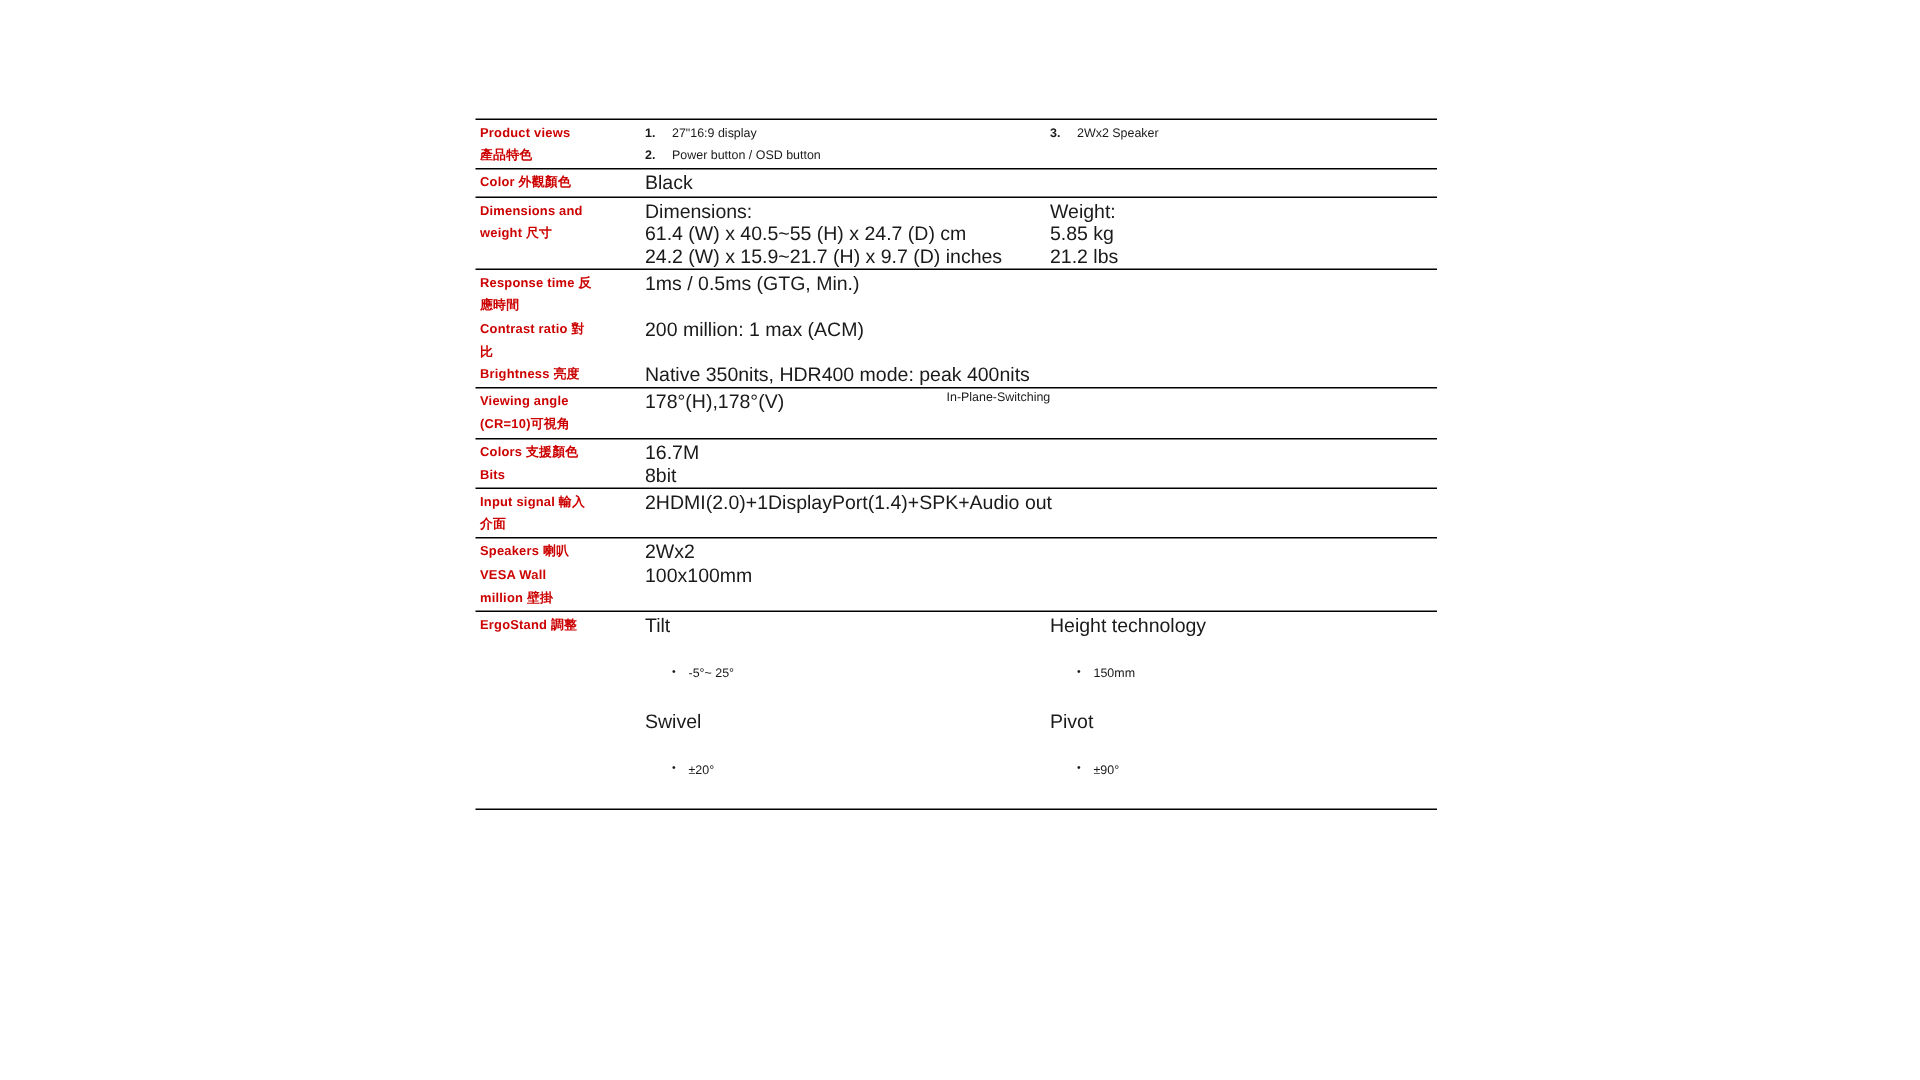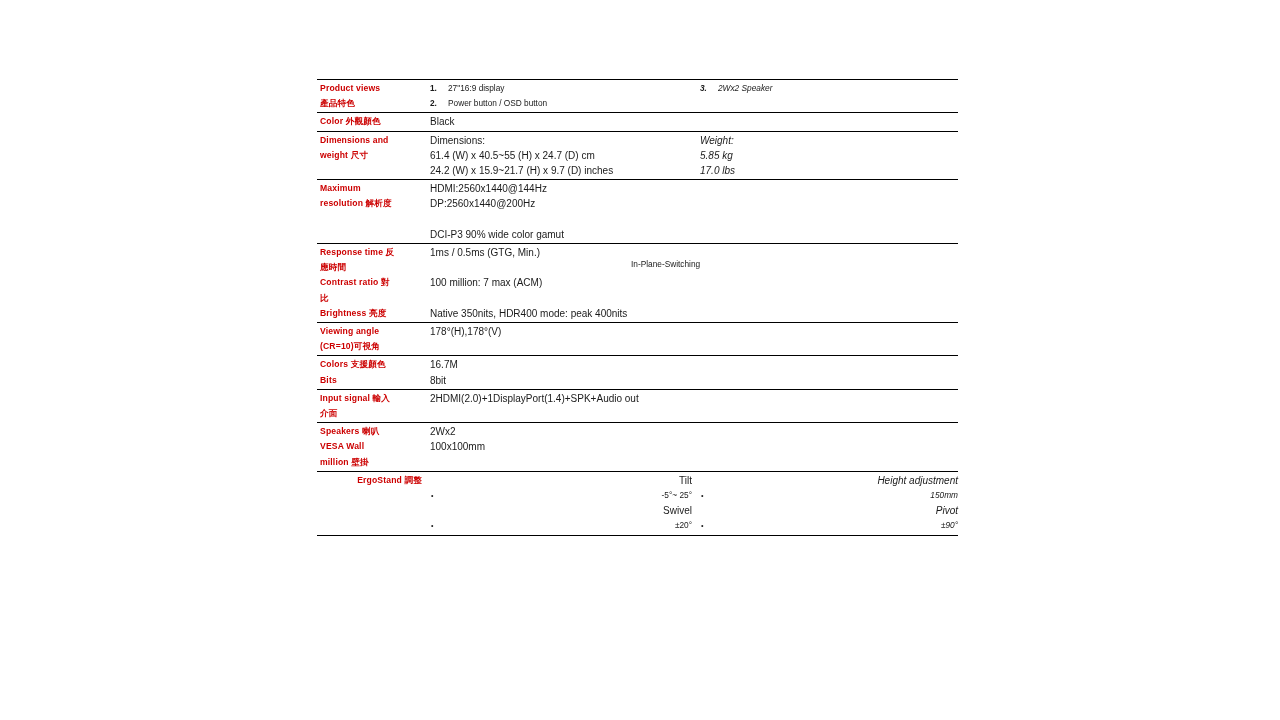--- a/index.html
+++ b/index.html
@@ -34,21 +34,20 @@
   }
   
   tr.sep > td {
     border-top: 1.3px solid #000000;
   }
   tr.first > td {
     border-top: 1.3px solid #000000;
   }
   tr.last-line > td {
     border-bottom: 1.3px solid #000000;
-    text-align: right;
   }
   td.label {
     width: 105px;
     color: #CC0000;
     font-weight: bold;
     font-size: 8.6px;
     line-height: 15.2px;
     letter-spacing: 0.15px;
     padding-left: 3px;
     padding-top: 1px;
@@ -64,61 +63,60 @@
     padding-bottom: 1px;
   }
   td.value2 {
     width: 266px;
     color: #1a1a1a;
     font-size: 8.3px;
     line-height: 15.2px;
     padding-left: 8px;
     padding-top: 1px;
     padding-bottom: 1px;
-    font-style: italic;
   }
   .numlist {
     margin: 0;
     padding: 0;
     list-style: none;
   }
   .numlist li {
     font-size: 8.3px;
     line-height: 15.2px;
     white-space: nowrap;
   }
   .numlist li .num {
     display: inline-block;
     width: 18px;
     font-weight: bold;
   }
   .gap-line {
     height: 15.2px;
   }
   .bullets {
-    margin: 0;
+    margin: 17px;
     padding: 0;
     list-style: none;
   }
   .bullets li {
     font-size: 8.3px;
     line-height: 15.2px;
     white-space: nowrap;
     padding-left: 12px;
     position: relative;
   }
   .bullets li:before {
     content: "\2022";
     position: absolute;
     left: 1px;
     top: -0.5px;
     font-size: 7px;
   }
   .plain {
-    font-size: 10px;
+    font-size: 13px;
     line-height: 15.2px;
     white-space: nowrap;
   }
   .ips {
     position: absolute;
     left: 631px;
     top: 257px;
     font-size: 8.3px;
     line-height: 15.2px;
     color: #1a1a1a;
@@ -170,55 +168,38 @@
           <div>weight 尺寸</div>
         </td>
         <td class="value">
           <div class="plain">Dimensions:</div>
           <div class="plain">61.4 (W) x 40.5~55 (H) x 24.7 (D) cm</div>
           <div class="plain">24.2 (W) x 15.9~21.7 (H) x 9.7 (D) inches</div>
         </td>
         <td class="value2">
           <div class="plain">Weight:</div>
           <div class="plain">5.85 kg</div>
-          <div class="plain">17.0 lbs</div>
-        </td>
-      </tr>
-
-
-      <tr class="sep">
-        <td class="label">
-          <div>Maximum</div>
-          <div>resolution 解析度</div>
-        </td>
-        <td class="value">
-          <div class="plain">HDMI:2560x1440@144Hz</div>
-          <div class="plain">DP:2560x1440@200Hz</div>
-          <div class="gap-line"></div>
-          <div class="plain">DCI-P3 90% wide color gamut</div>
-        </td>
-        <td class="value2">
-          <div class="gap-line"></div>
-          <div class="gap-line"></div>
-          <div class="gap-line"></div>
-        </td>
-      </tr>
+          <div class="plain">21.2 lbs</div>
+        </td>
+      </tr>
+
+
 
       <tr class="sep">
         <td class="label">
           <div>Response time 反</div>
           <div>應時間</div>
           <div>Contrast ratio 對</div>
           <div>比</div>
           <div>Brightness 亮度</div>
         </td>
         <td class="value">
           <div class="plain">1ms / 0.5ms (GTG, Min.)</div>
           <div class="gap-line"></div>
-          <div class="plain">100 million: 7 max (ACM)</div>
+          <div class="plain">200 million: 1 max (ACM)</div>
           <div class="gap-line"></div>
           <div class="plain">Native 350nits, HDR400 mode: peak 400nits</div>
         </td>
         <td class="value2"></td>
       </tr>
 
       <tr class="sep">
         <td class="label">
           <div>Viewing angle</div>
           <div>(CR=10)可視角</div>
@@ -273,21 +254,21 @@
           <div class="plain">Tilt</div>
           <ul class="bullets">
             <li>-5°~ 25°</li>
           </ul>
           <div class="plain">Swivel</div>
           <ul class="bullets">
             <li>±20°</li>
           </ul>
         </td>
         <td class="value2">
-          <div class="plain">Height adjustment</div>
+          <div class="plain">Height technology</div>
           <ul class="bullets">
             <li>150mm</li>
           </ul>
           <div class="plain">Pivot</div>
           <ul class="bullets">
             <li>±90°</li>
           </ul>
         </td>
       </tr>
 

